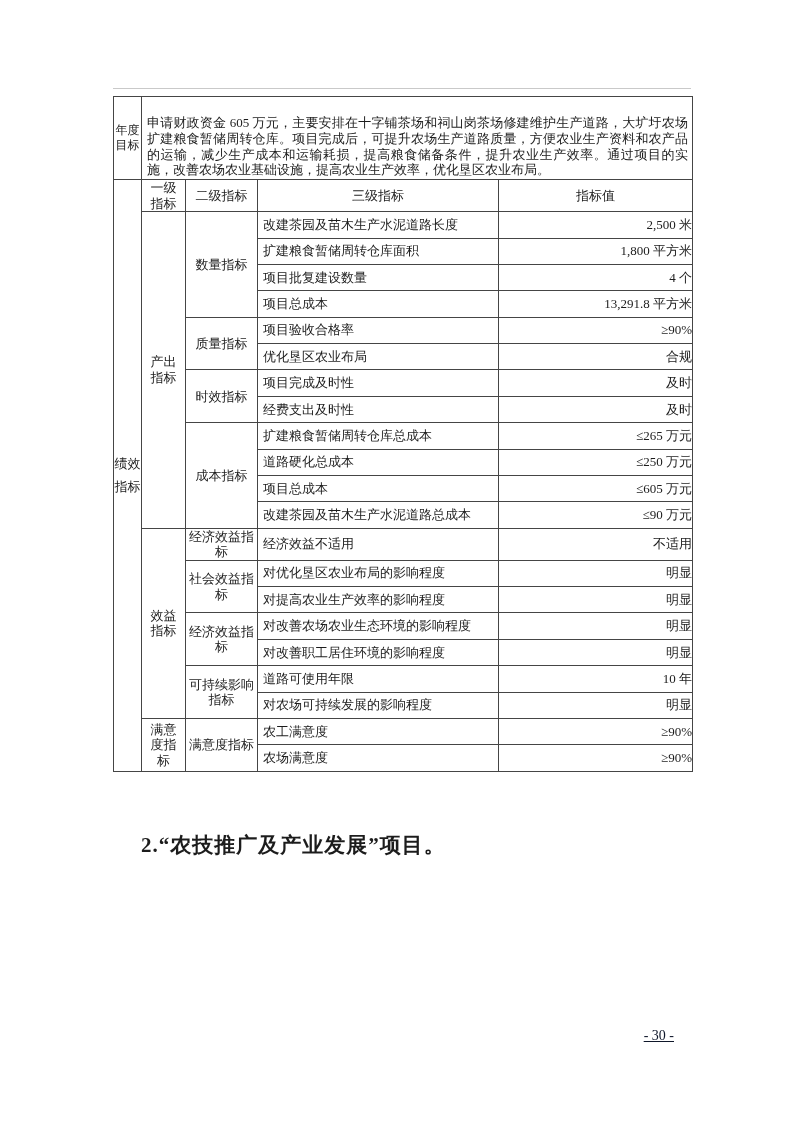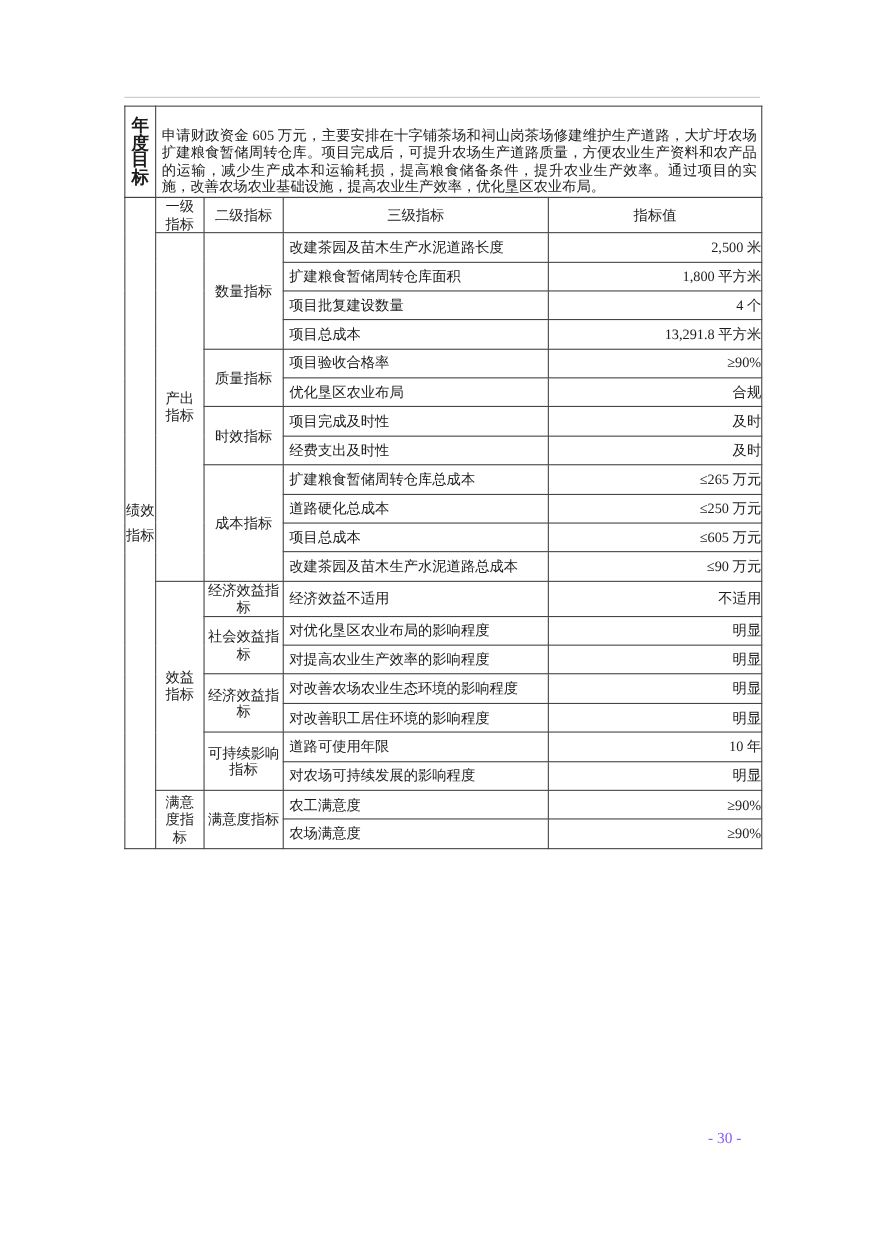--- a/index.html
+++ b/index.html
@@ -19,21 +19,21 @@
   
   .money tr { height:25px; }
   .money .unit { vertical-align:top; text-align:center; padding-top:3px; font-size:14px; }
   .money .flabel { text-align:center; padding-right:150px; font-size:14px; }
   .money .fval { text-align:right; padding-right:3px; font-size:14px; }
 
   
   .annual { margin-top:-1px; }
   .annual tr { height:65px; }
   .vlabel { text-align:center; line-break:anywhere; word-break:break-all; }
-  .goal-label { font-size:16px; line-height:15.5px; padding:1px 0;font-weight:bold; }
+  .goal-label { font-size:12px; line-height:15.5px; padding:1px 0; }
   .goal-text { text-align:justify; text-justify:inter-character; padding:18px 4px 1px 5px; font-size:13px; line-height:15.8px; vertical-align:top; }
 
   
   .ind { margin-top:-1px; }
   .ind tr { height:26.38px; }
   .ind tr.hdr { height:30px; }
   .perf-label { font-size:13px; line-height:23px; }
   .c { text-align:center; line-height:15.5px; padding:0 3px; }
   .n { text-align:left; padding-left:5px; }
   .v { text-align:right; }
@@ -43,21 +43,21 @@
     position:absolute; left:113px; top:831px; width:567px;
     font-size:21px; font-weight:bold; text-indent:28px; letter-spacing:1px; white-space:nowrap;
   }
   .para { position:absolute; left:113px; top:865px; width:567px; }
   .body-line {
     height:36.6px; line-height:36.6px; font-size:21px;
     text-align:justify; text-align-last:justify; text-justify:inter-character;
     overflow:hidden; white-space:nowrap;
   }
   .body-line.first { text-indent:40px; }
-  .pagenum { position:absolute; left:574px; top:1028px; width:100px; text-align:right; font-size:14px; color:#8b5cf6; }
+  .pagenum { position:absolute; left:574px; top:1028px; width:100px; text-align:right; font-size:14px; color:#0f172a;text-decoration:underline; }
 </style>
 </head>
 <body>
 
 <div class="page">
 
   <div class="topline"></div>
 
   <div class="tablewrap">
 
@@ -190,17 +190,18 @@
         <td class="v">≥90%</td>
       </tr>
       <tr>
         <td class="n">农场满意度</td>
         <td class="v">≥90%</td>
       </tr>
     </tbody>
       </table>
   </div>
 
+  <div class="heading">2.“农技推广及产业发展”项目。</div>
 
 
   <div class="pagenum">- 30 -</div>
 
 </div>
 
 </body></html>

